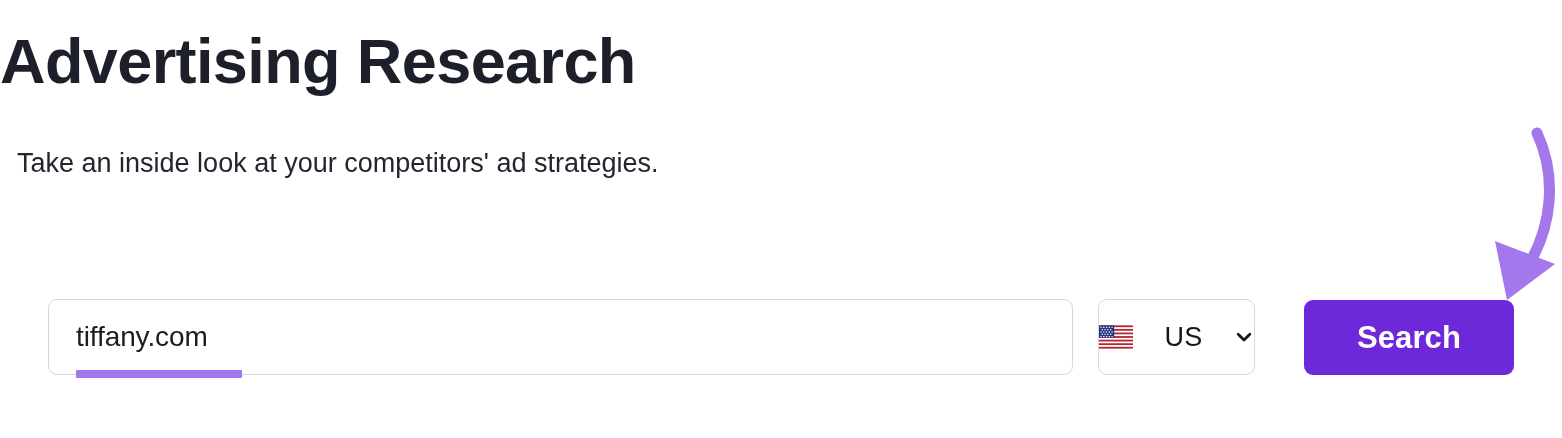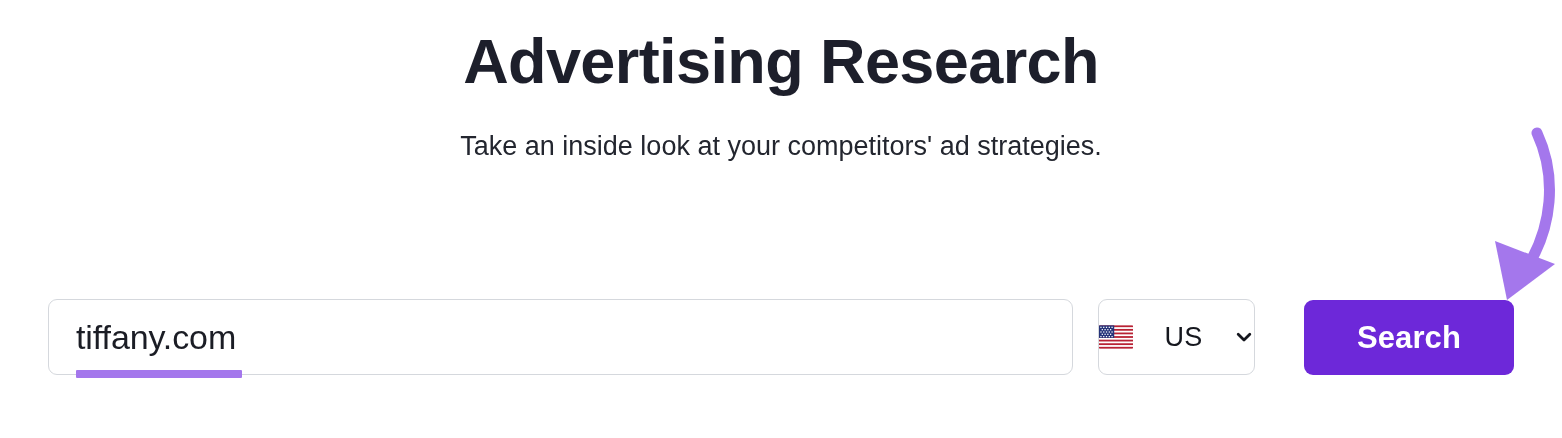--- a/index.html
+++ b/index.html
@@ -23,35 +23,35 @@
     height: 438px;
     background: #ffffff;
   }
 
   
   .header-block {
     position: absolute;
     left: 0;
     top: 22px;
     width: 1562px;
-    text-align: center;
+    text-align: left;
   }
 
   .page-title {
     margin: 0;
     font-size: 63px;
     font-weight: 700;
     line-height: 78px;
     letter-spacing: -0.6px;
     color: #1d1f2b;
     white-space: nowrap;
   }
 
   .subtitle {
-    margin: 0;
+    margin: 17px;
     padding-top: 22px;
     font-size: 27px;
     font-weight: 400;
     line-height: 48px;
     color: #23262f;
     white-space: nowrap;
   }
   .subtitle-line { display: block; }
 
   
@@ -80,21 +80,21 @@
     position: absolute;
     left: 0; top: 0;
     width: 100%;
     height: 100%;
     box-sizing: border-box;
     padding: 0 22px 0 27px;
     border: 0;
     outline: none;
     background: transparent;
     font-family: "Liberation Sans", sans-serif;
-    font-size: 34px;
+    font-size: 28px;
     font-weight: 400;
     color: #1b1d25;
     letter-spacing: -0.1px;
   }
   .search-input::placeholder { color: #9b9fa8; }
 
   
   .input-underline {
     position: absolute;
     left: 27px;

